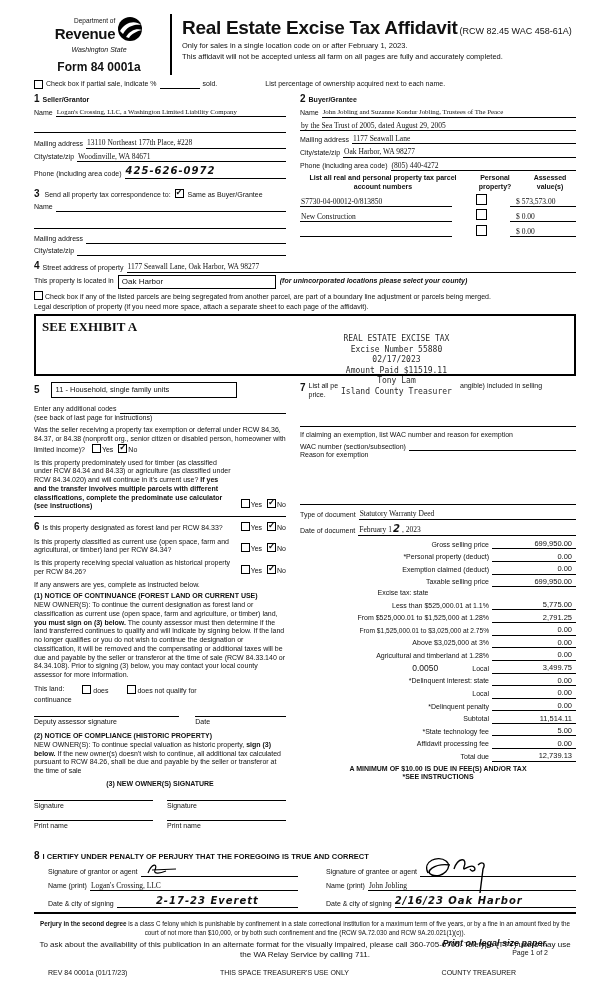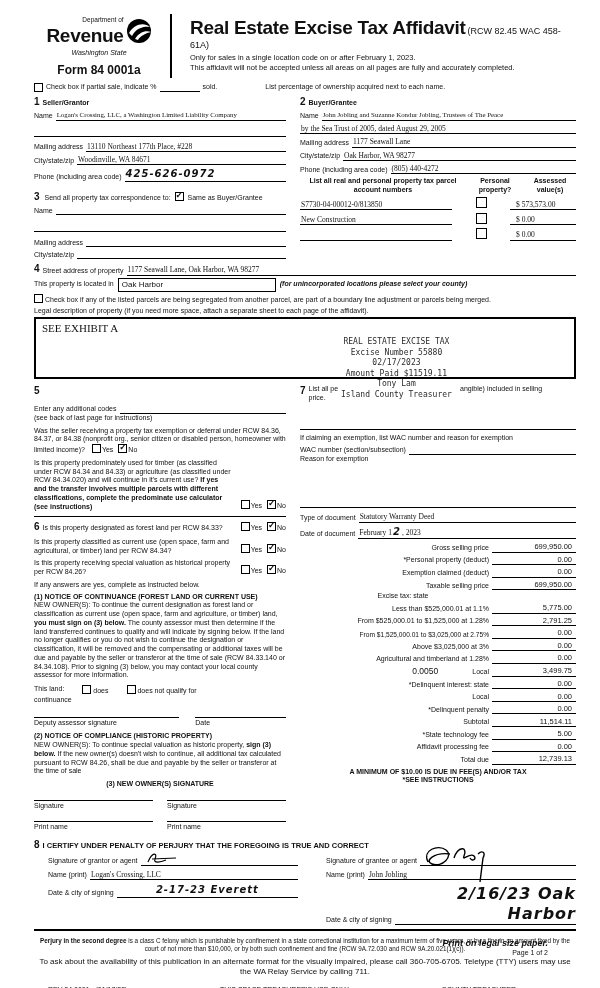--- a/index.html
+++ b/index.html
@@ -14,24 +14,24 @@
   .cb{display:inline-block;width:7px;height:7px;border:1px solid #000;vertical-align:-1px;position:relative;background:#fff;flex:none;}
   .cb.on::after{content:"\2713";position:absolute;top:-3px;left:0px;font-size:9px;font-weight:700;}
   .row{display:flex;}
   .pair{white-space:nowrap;}
   .pair .cb{margin:0 1px 0 5px;}
   
   .header{display:flex;gap:10px;margin-bottom:5px;}
   .logo-block{width:126px;flex:none;border-right:2px solid #000;padding:2px 8px 0 2px;text-align:center;}
   .dept-row{display:flex;align-items:center;justify-content:center;gap:2px;}
   .dept-small{font-size:6.5px;text-align:right;}
-  .revenue{font-size:19px;font-weight:700;letter-spacing:-0.3px;}
+  .revenue{font-size:15px;font-weight:700;letter-spacing:-0.3px;}
   .wastate{font-size:7px;font-style:italic;margin-top:1px;}
   .formno{font-size:12px;font-weight:700;margin-top:5px;}
-  .title-block{padding-top:2px;margin-left:8px;}
+  .title-block{padding-top:2px;}
   .main-title{font-size:19px;font-weight:700;letter-spacing:-0.3px;}
   .rcw{font-size:9px;}
   .hnote{font-size:7.5px;margin-top:1.5px;}
   
   .partial{display:flex;align-items:flex-end;margin:4px 0 4px 0;}
   
   .cols{display:flex;}
   .col-l{width:252px;flex:none;margin-right:14px;}
   .col-r{flex:1;min-width:0;}
   .secnum{font-weight:700;font-size:10px;margin-right:3px;}
@@ -45,40 +45,40 @@
   .phead{display:flex;font-weight:700;text-align:center;}
   .prow{display:flex;align-items:flex-end;margin-top:2.5px;}
   .pc1{width:150px;flex:none;}
   .pc2{width:58px;flex:none;text-align:center;}
   .pc3{flex:1;text-align:left;}
   .pc2 .cb{width:9px;height:9px;}
   
   .s4{margin-top:4px;}
   .located-box{display:inline-block;border:1px solid #000;width:150px;padding:1px 3px;font-size:8px;vertical-align:middle;}
   .legal-box{position:relative;border:2px solid #000;height:52px;margin-top:2px;padding:3px 6px;}
-  .exhibit{font-family:"Liberation Serif",serif;font-weight:400;font-size:11px;}
+  .exhibit{font-family:"Liberation Serif",serif;font-weight:700;font-size:13px;}
   .stamp{position:absolute;top:18px;left:49%;width:36%;text-align:center;z-index:5;
          font-family:"DejaVu Sans Mono",monospace;font-size:8px;line-height:10.5px;color:#2b2b2b;}
   
   .cols2{display:flex;margin-top:6px;}
   .codebox{border:1.5px solid #000;padding:2px 4px;width:176px;font-size:7.5px;}
   .qrow{display:flex;margin-top:4px;}
   .qrow .qtext{flex:1;padding-right:4px;}
   .qrow .pair{margin-top:auto;margin-bottom:1px;}
   .rule{border-top:1px solid #000;margin:5px 0 4px 0;}
   .sigline{border-top:1px solid #000;padding-top:1px;}
   .siggrid{display:flex;gap:14px;margin-top:11px;}
   .siggrid>div{flex:1;}
   
   .taxrow{display:flex;align-items:flex-end;margin-top:2.2px;}
   .taxlbl{flex:1;text-align:right;padding-right:3px;white-space:nowrap;}
   .taxval{width:80px;flex:none;border-bottom:1px solid #000;text-align:right;padding-right:4px;font-size:7.5px;}
   .taxhead{text-align:center;margin:2px 70px 1px 0;}
   
-  .s8{margin-top:8px;}
+  .s8{margin-top:19px;}
   .sig8{display:flex;}
   .sig8>div{flex:1;}
   .sig8 .field{margin-top:4px;}
   .sigwrap{position:relative;}
   .sigsvg{position:absolute;z-index:4;}
   
   .perjury{font-size:6.3px;text-align:center;margin-top:4px;line-height:1.3;}
   .altfmt{font-size:8px;text-align:center;margin-top:3px;line-height:1.25;}
   .footrow{display:flex;margin-top:9px;font-size:7px;}
   .printnote{position:absolute;right:52px;top:938px;text-align:right;}
@@ -109,21 +109,21 @@
       </div>
       <div class="wastate">Washington State</div>
       <div class="formno">Form 84 0001a</div>
     </div>
     <div class="title-block">
       <div>
         <span class="main-title">Real Estate Excise Tax Affidavit</span>
         <span class="rcw">(RCW 82.45 WAC 458-61A)</span>
       </div>
       <div class="hnote">Only for sales in a single location code on or after February 1, 2023.</div>
-      <div class="hnote">This affidavit will not be accepted unless all areas on all pages are fully and accurately completed.</div>
+      <div class="hnote">This affidavit will not be accepted unless all farm on all pages are fully and accurately completed.</div>
     </div>
   </div>
 
   <div class="partial">
     <span class="cb"></span>
     <span style="margin-left:3px">Check box if partial sale, indicate %</span>
     <span class="fill" style="width:40px;margin:0 3px"></span>
     <span>sold.</span>
     <span style="margin-left:48px">List percentage of ownership acquired next to each name.</span>
   </div>
@@ -247,20 +247,21 @@
         <div>Tony Lam</div>
         <div>Island County Treasurer</div>
       </div>
     </div>
   </div>
 
   <div class="cols2">
     <div class="col-l">
       <div class="row" style="align-items:center;gap:8px">
         <span class="secnum">5</span>
+        <span class="codebox">11 - Household, single family units</span>
       </div>
       <div class="field" style="margin-top:7px">
         <span class="lab">Enter any additional codes</span>
         <span class="fill" style="width:130px;height:8px"></span>
       </div>
       <div>(see back of last page for instructions)</div>
       <div style="margin-top:4px">
         <span>Was the seller receiving a property tax exemption or deferral under RCW 84.36, 84.37, or 84.38 (nonprofit org., senior citizen or disabled person, homeowner with limited income)?</span>
         <span class="pair"><span class="cb"></span><span>Yes</span><span class="cb on"></span><span>No</span></span>
       </div>
@@ -438,21 +439,21 @@
           <svg class="sigsvg" width="110" height="42" viewBox="0 0 110 42" style="left:108px;top:-14px">
             <path d="M8 20 C2 8 18 2 26 8 C34 14 22 26 12 22 C4 19 14 10 30 12 M34 16 C38 4 48 4 44 14 C42 20 50 10 54 14 C57 17 52 20 50 16 M58 12 C62 8 66 10 63 16 L60 40" stroke="#000" stroke-width="1.4" fill="none"></path>
           </svg>
         </div>
         <div class="field" style="padding-left:14px">
           <span class="lab">Name (print)</span>
           <span class="fill val serif">John Jobling</span>
         </div>
         <div class="field" style="padding-left:14px">
           <span class="lab">Date &amp; city of signing</span>
-          <span class="fill hand" style="flex:1;font-size:16px;text-align:right">2/16/23    Oak  Harbor</span>
+          <span class="fill hand" style="flex:1;font-size:10px;text-align:left">2/16/23    Oak  Harbor</span>
         </div>
       </div>
     </div>
   </div>
 
   <div class="topline">
     <div class="perjury"><span class="bold">Perjury in the second degree</span><span> is a class C felony which is punishable by confinement in a state correctional institution for a maximum term of five years, or by a fine in an amount fixed by the court of not more than $10,000, or by both such confinement and fine (RCW 9A.72.030 and RCW 9A.20.021(1)(c)).</span></div>
     <div class="altfmt">To ask about the availability of this publication in an alternate format for the visually impaired, please call 360-705-6705. Teletype (TTY) users may use the WA Relay Service by calling 711.</div>
     <div class="footrow">
       <span style="margin-left:14px">REV 84 0001a   (01/17/23)</span>

